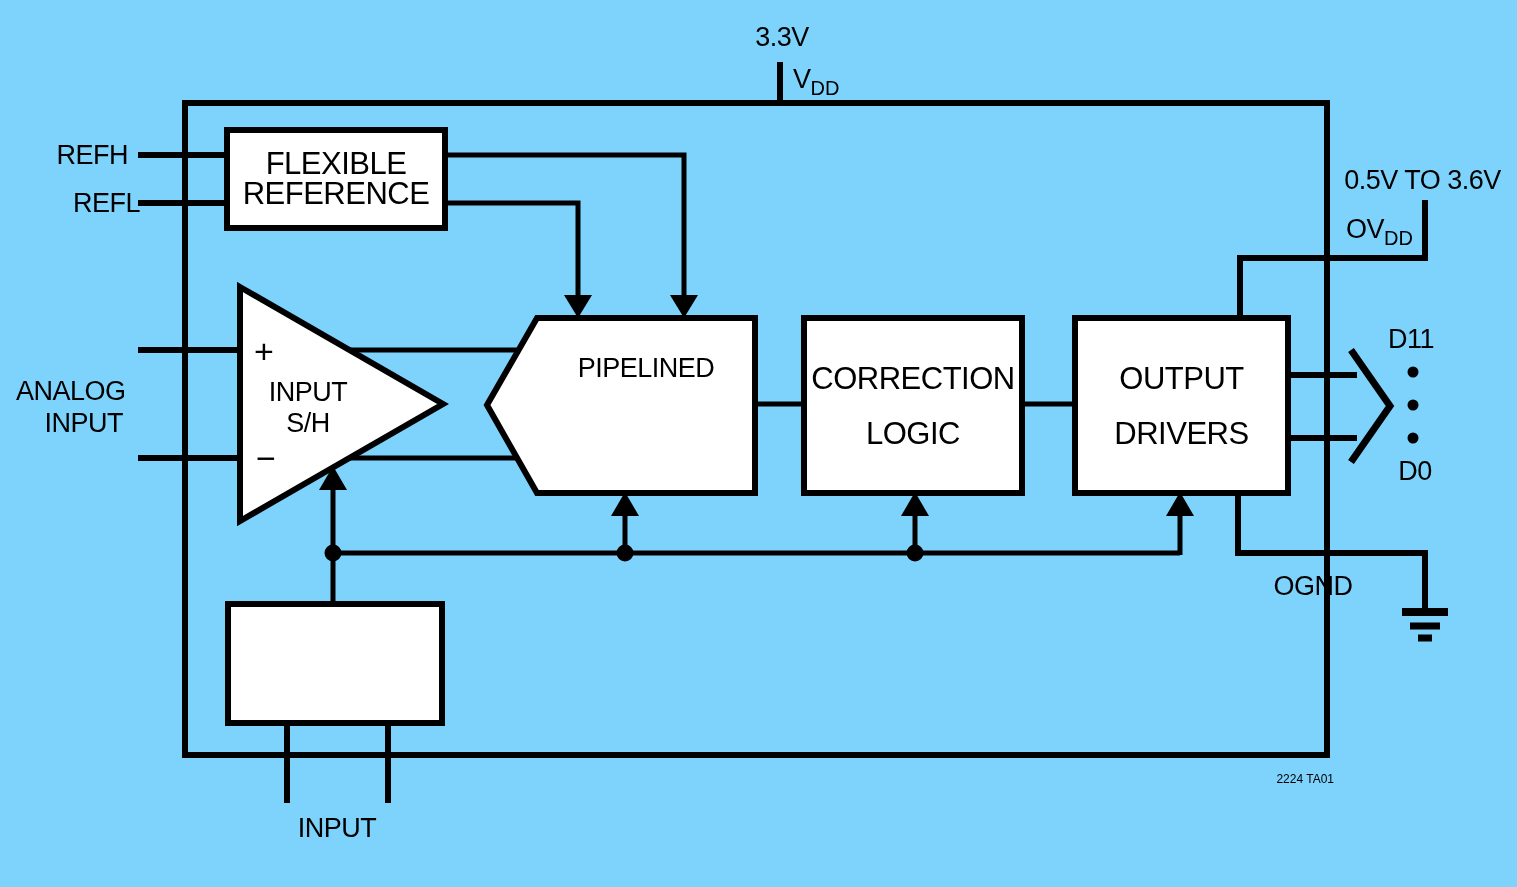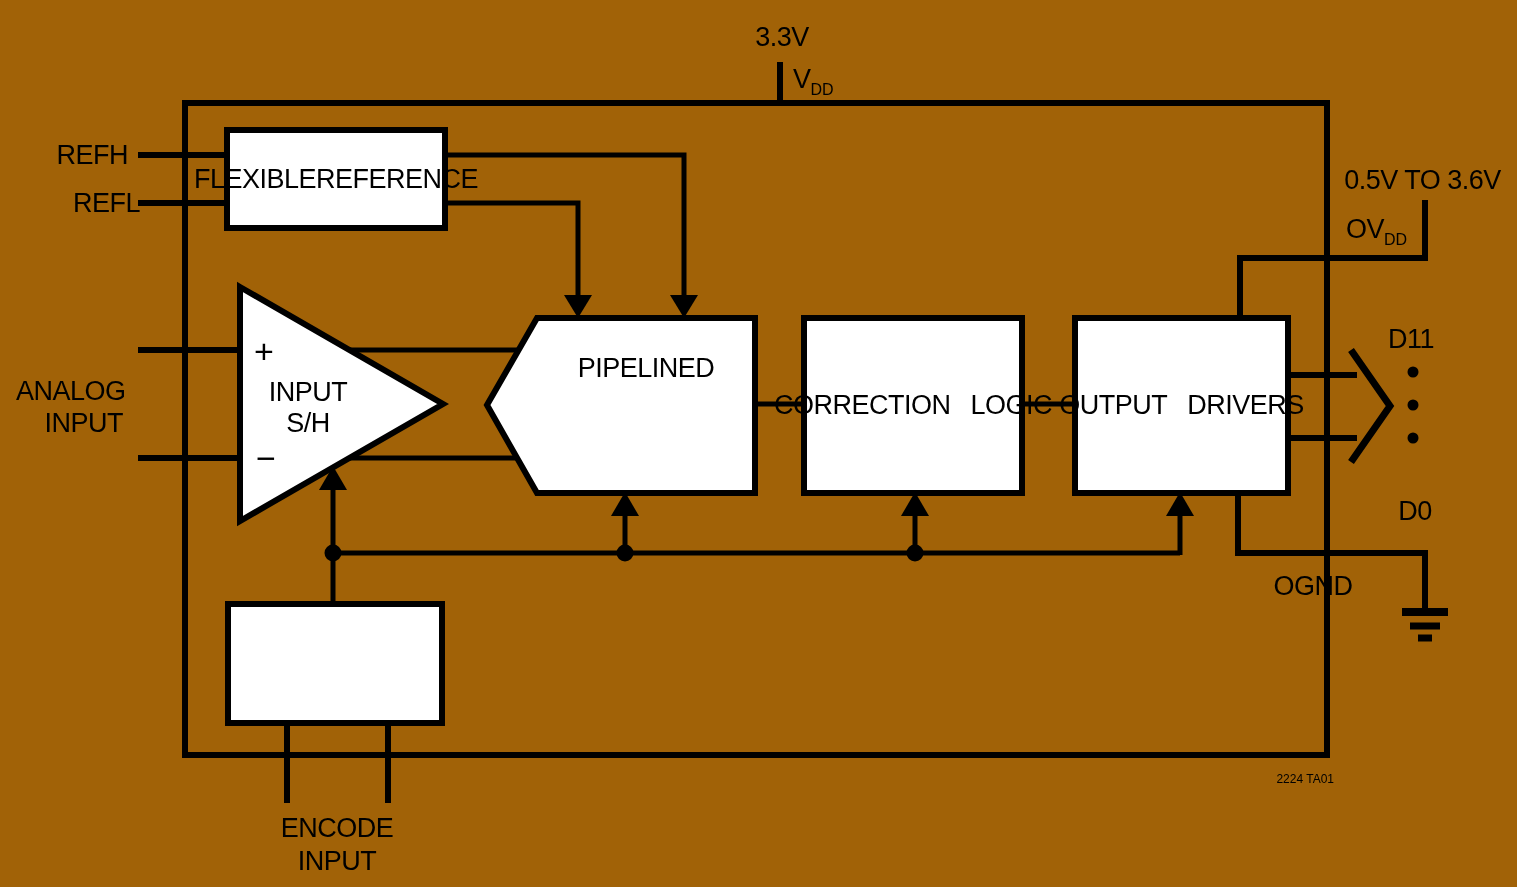--- a/index.html
+++ b/index.html
@@ -1,35 +1,35 @@
 <!DOCTYPE html>
 <html><head>
 <meta charset="utf-8">
 <style>
   html,body{margin:0;padding:0;background:#ffffff;}
   .stage{
-    position:relative;width:1517px;height:887px;background:#a16207;
+    position:relative;width:1517px;height:887px;background:#7dd3fc;
     font-family:"Liberation Sans", sans-serif;color:#000;overflow:hidden;
   }
   .stage svg{position:absolute;left:0;top:0;}
   .label{
     position:absolute;font-size:27px;letter-spacing:-0.5px;line-height:30px;
     color:#000;white-space:nowrap;
   }
   .label .ln{display:block;}
   .center{text-align:center;}
   .right{text-align:right;}
   .boxlabel{
-    position:absolute;display:flex;flex-direction:row;align-items:center;
-    justify-content:center;text-align:center;font-size:27px;letter-spacing:-0.5px;
+    position:absolute;display:flex;flex-direction:column;align-items:center;
+    justify-content:center;text-align:center;font-size:31px;letter-spacing:-0.5px;
   }
   .lh30{line-height:30px;} .lh31{line-height:31px;} .lh32{line-height:32px;}
   .lh33{line-height:33px;} .lh35{line-height:35px;gap:20px;}
   .sign{font-size:34px;line-height:34px;letter-spacing:0;}
-  .sub{font-size:16px;position:relative;top:7px;letter-spacing:0;}
+  .sub{font-size:20px;position:relative;top:7px;letter-spacing:0;}
   .footnote{font-size:12px;letter-spacing:0;line-height:18px;}
 </style>
 </head>
 <body>
 
 <div class="stage">
 
   <svg width="1517" height="887" viewBox="0 0 1517 887" fill="none" stroke="currentColor">
 
     <rect x="185" y="103" width="1142" height="652" stroke-width="6"></rect>
@@ -173,31 +173,30 @@
   </div>
 
   <div class="label" style="left:1346px;top:214px;">
     <span>OV</span><span class="sub">DD</span>
   </div>
 
   <div class="label center lh30" style="left:1371px;top:324px;width:80px;">
     <span class="ln">D11</span>
   </div>
 
-  <div class="label center lh30" style="left:1375px;top:456px;width:80px;margin-top:40px;">
+  <div class="label center lh30" style="left:1375px;top:456px;width:80px;">
     <span class="ln">D0</span>
   </div>
 
   <div class="label center lh30" style="left:1273px;top:571px;width:80px;">
     <span class="ln">OGND</span>
   </div>
 
 
   <div class="label center lh33" style="left:255px;top:812px;width:164px;">
-    <span class="ln">ENCODE</span>
     <span class="ln">INPUT</span>
   </div>
 
   <div class="label right footnote" style="left:1230px;top:770px;width:104px;">
     <span class="ln">2224 TA01</span>
   </div>
 
 </div>
 
 </body></html>

